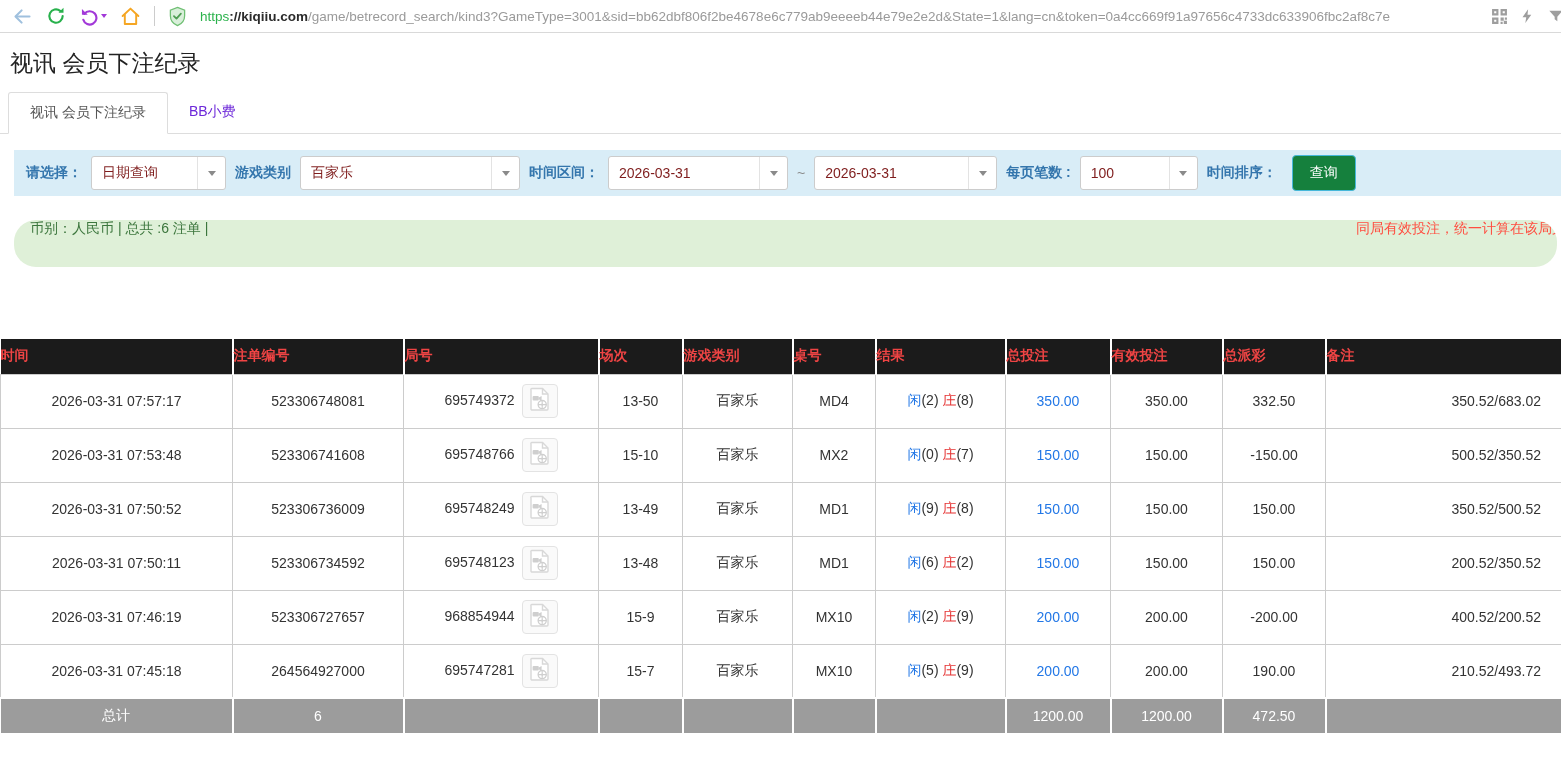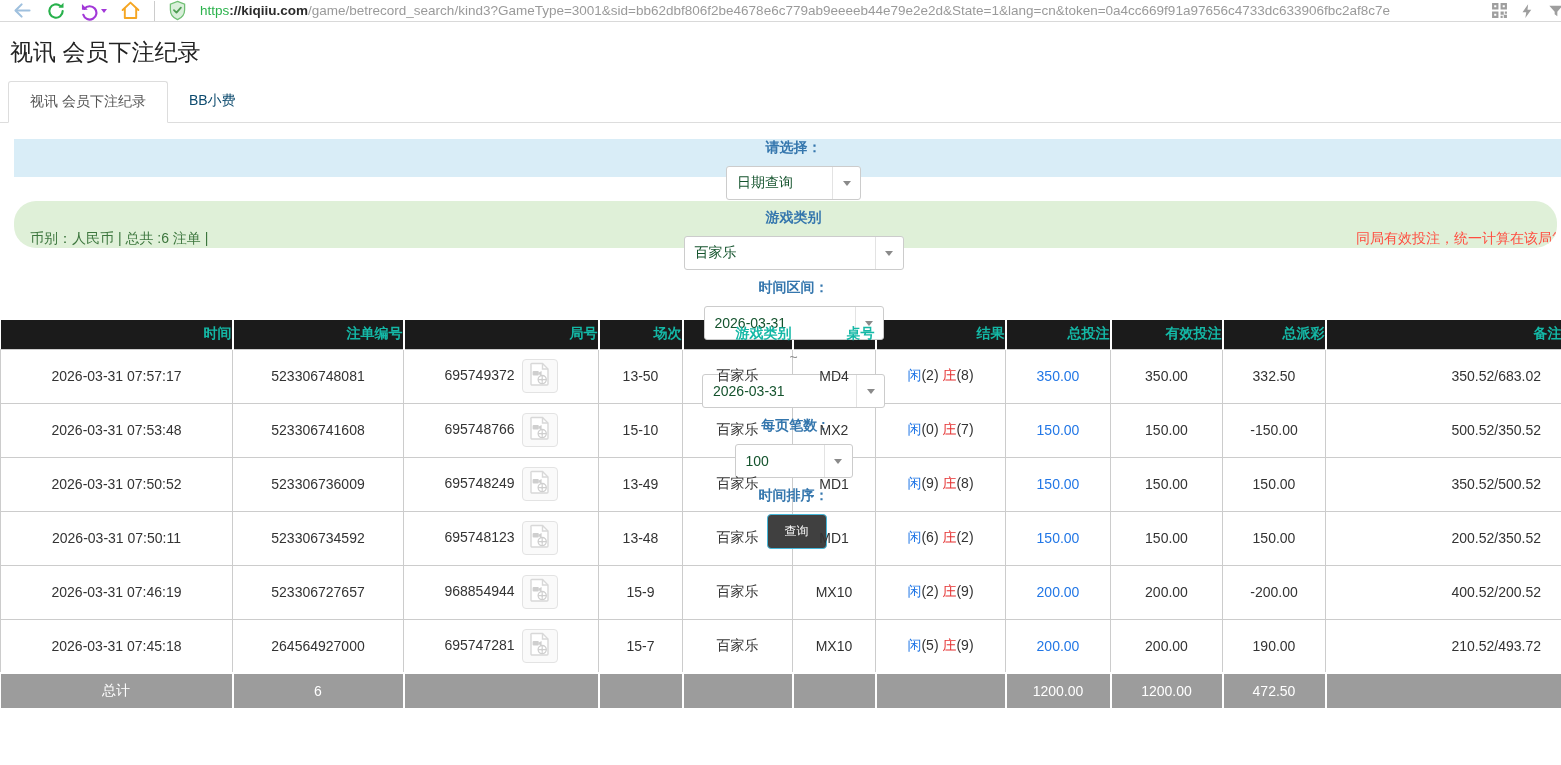--- a/index.html
+++ b/index.html
@@ -1,62 +1,62 @@
 <!DOCTYPE html>
 <html><head>
 <meta charset="utf-8">
 <style>
   * { box-sizing: border-box; margin: 0; padding: 0; }
   html,body { width:1561px; height:765px; overflow:hidden; background:#fff;
     font-family:"Liberation Sans","DejaVu Sans",sans-serif; }
 
   
-  .browser-bar { height:22px; display:flex; align-items:center; gap:13px;
+  .browser-bar { height:33px; display:flex; align-items:center; gap:13px;
     padding:0 10px 0 12px; border-bottom:1px solid #d9d9d9; background:#fff; }
   .browser-bar .bicon { display:flex; align-items:center; cursor:pointer; flex:0 0 auto; }
   .vsep { width:1px; height:20px; background:#ccc; flex:0 0 auto; }
   .undo-wrap { display:flex; align-items:center; gap:2px; }
   .mini-caret { width:0;height:0;border-left:3px solid transparent;border-right:3px solid transparent;border-top:4px solid #a238d8; }
   .url-text { flex:1 1 auto; font-size:13.5px; white-space:nowrap; overflow:hidden; color:#9a9a9a; cursor:text; }
   .url-scheme { color:#2bb24c; }
   .url-host { color:#2b2b2b; font-weight:bold; }
   .url-path { color:#9a9a9a; }
   .right-icons { display:flex; gap:12px; align-items:center; flex:0 0 auto; margin-right:-14px; }
 
   
   .page-title { font-size:23px; color:#222; margin:15px 0 0 10px; font-weight:500; }
   .tabs { margin-top:13px; padding-left:8px; border-bottom:1px solid #ddd; display:flex; }
   .tab { font-size:14px; padding:11px 21px; cursor:pointer; margin-bottom:-1px; }
   .tab.active { color:#555; background:#fff; border:1px solid #ddd; border-bottom:1px solid #fff; border-radius:3px 3px 0 0; }
-  .tab.inactive { color:#0c4a6e; }
-
-  
-  .filter-bar { margin:16px 0 16px 14px; height:38px; background:#d9edf7;
-    display:flex; align-items:center; gap:9px; padding:0 0 0 12px; white-space:nowrap;flex-direction:column; }
+  .tab.inactive { color:#6d28d9; }
+
+  
+  .filter-bar { margin:16px 0 16px 14px; height:46px; background:#d9edf7;
+    display:flex; align-items:center; gap:9px; padding:0 0 0 12px; white-space:nowrap; }
   .flabel { font-size:14px; font-weight:bold; color:#3476ad; flex:0 0 auto; }
   .select { display:inline-flex; align-items:center; background:#fff; border:1px solid #ccc;
     border-radius:3px; height:34px; cursor:pointer; flex:0 0 auto; }
-  .select-value { padding:0 10px; font-size:14px; color:#14532d; flex:1; overflow:hidden; }
+  .select-value { padding:0 10px; font-size:14px; color:#7f1d1d; flex:1; overflow:hidden; }
   .select-arrow { width:28px; align-self:stretch; border-left:1px solid #e3e3e3;
     display:flex; align-items:center; justify-content:center; }
   .caret { width:0;height:0;border-left:4px solid transparent;border-right:4px solid transparent;border-top:5px solid #8a8a8a; }
   .tilde { color:#8a8a8a; font-size:14px; }
-  .search-btn { margin-left:6px; flex:0 0 auto; background:#404040; border:1px solid #46b8da;
-    color:#fff; font-size:12px; padding:8px 17px; border-radius:4px; cursor:pointer; }
+  .search-btn { margin-left:6px; flex:0 0 auto; background:#15803d; border:1px solid #46b8da;
+    color:#fff; font-size:14px; padding:8px 17px; border-radius:4px; cursor:pointer; }
 
   
   .info-bar { margin:24px 4px 0 14px; height:47px; background:#dff0d8;
-    display:flex; align-items:flex-end; padding:0 0 0 16px; overflow:hidden;border-radius:22px; }
+    display:flex; align-items:flex-start; padding:0 0 0 16px; overflow:hidden;border-radius:22px; }
   .info-left { font-size:14px; color:#3c763d; flex:0 0 auto; }
   .info-right { margin-left:auto; margin-right:-9px; font-size:14px; color:#ff4d40; white-space:nowrap; }
 
   
   .bet-table { width:1561px; margin-top:72px; border-collapse:collapse; table-layout:fixed; font-size:14px; }
-  .bet-table th { background:#1b1b1b; color:#14b8a6; font-weight:bold; height:29px;
-    border-right:2px solid #fff; text-align:right; }
+  .bet-table th { background:#1b1b1b; color:#ef4444; font-weight:bold; height:35px;
+    border-right:2px solid #fff; text-align:left; }
   .bet-table th:last-child { border-right:none; }
   .data-row td { height:54px; border:1px solid #ccc; text-align:center; color:#333; background:#fff; }
   .round-cell { white-space:nowrap; }
   .video-btn { display:inline-flex; align-items:center; justify-content:center;
     width:36px; height:34px; margin-left:7px; vertical-align:middle;
     background:#fafafa; border:1px solid #e3e3e3; border-radius:4px; cursor:pointer; }
   .player { color:#2277e6; }
   .banker { color:#e53333; }
   .bet-link { color:#2277e6; cursor:pointer; text-decoration:none; }
   .neg { color:#f00; }

